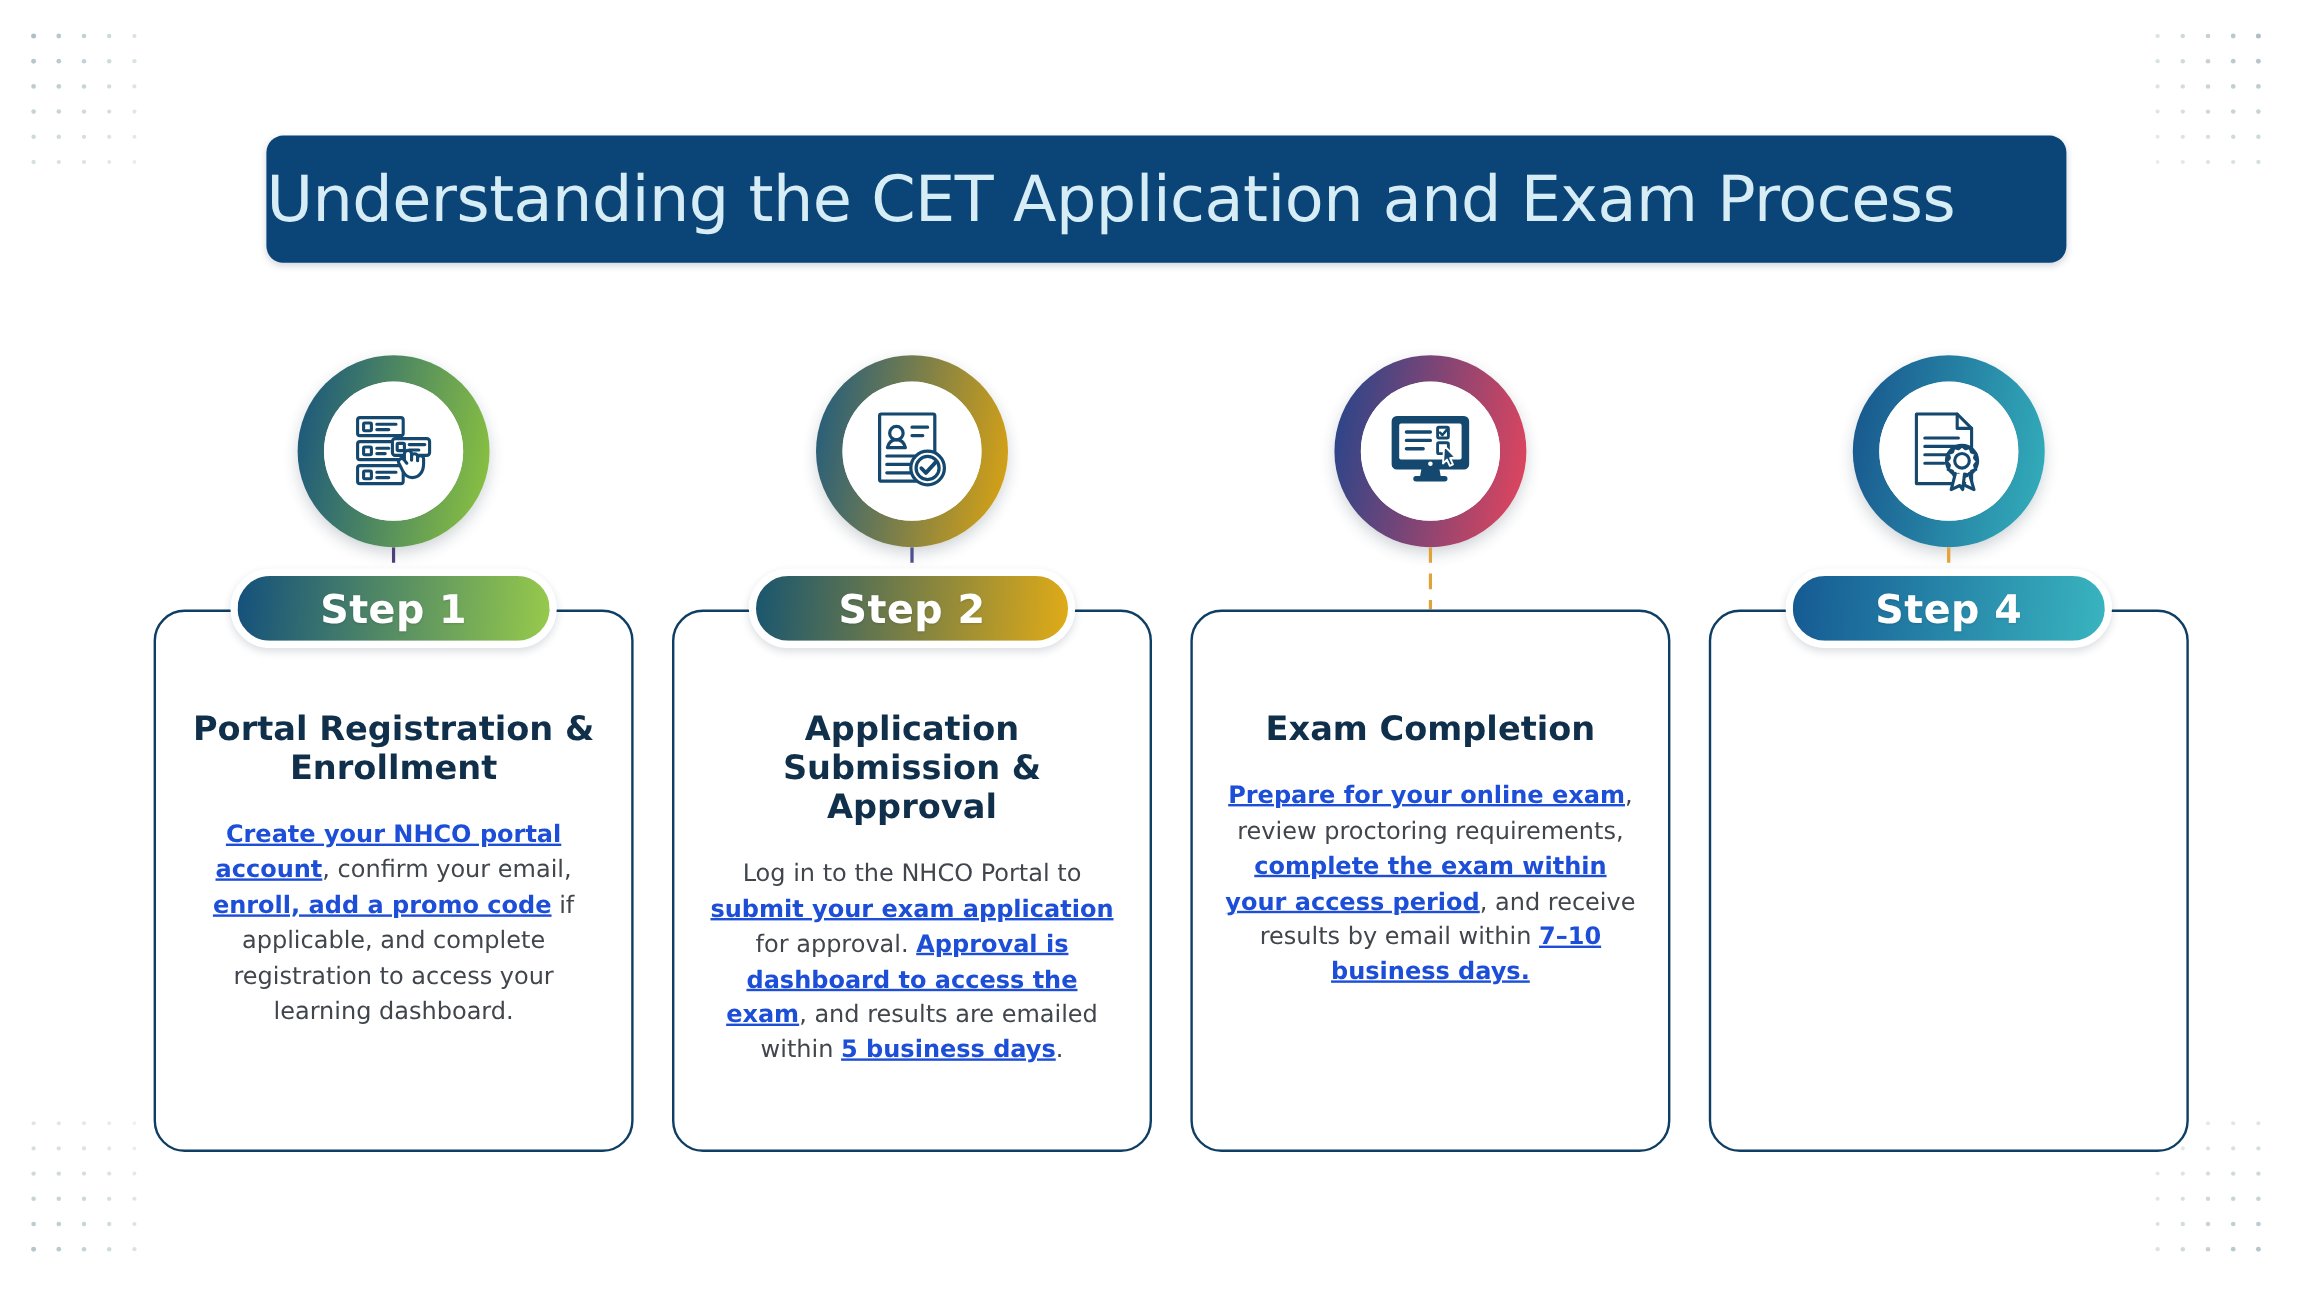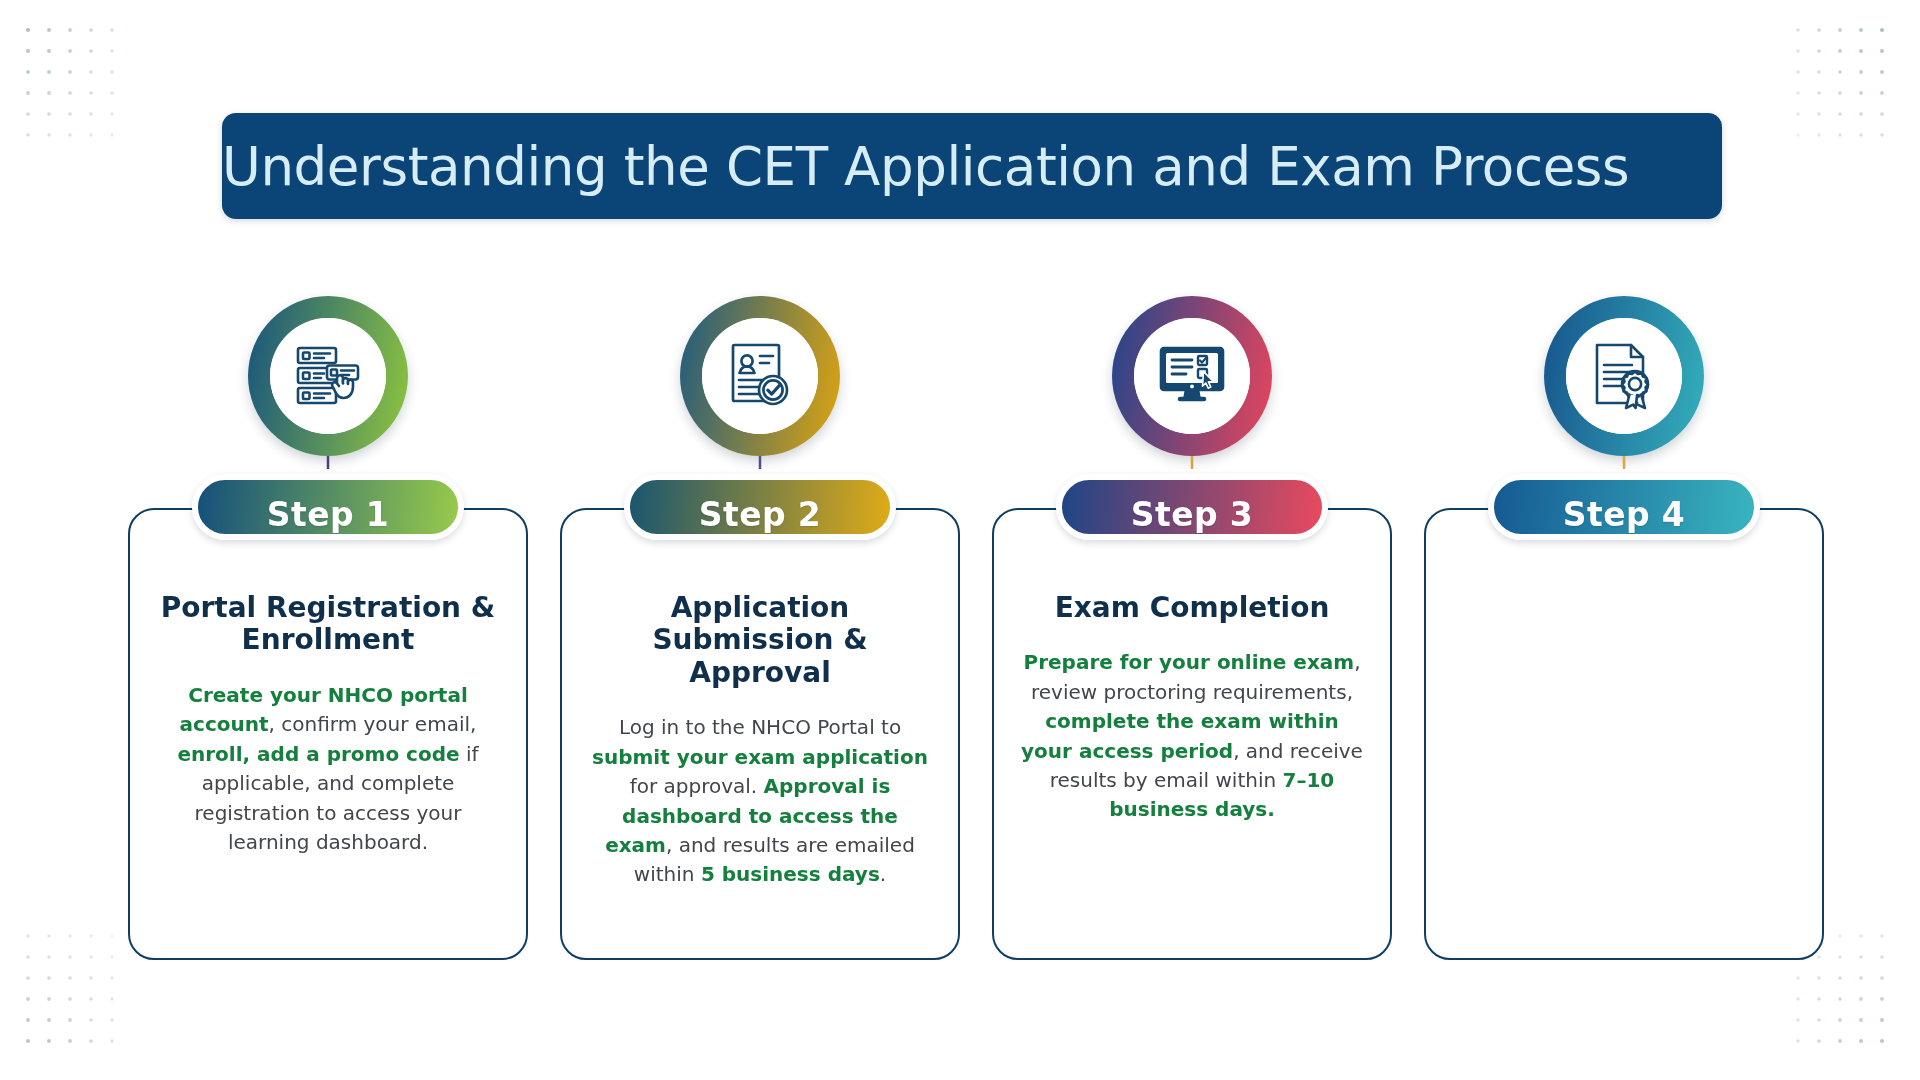--- a/index.html
+++ b/index.html
@@ -135,34 +135,34 @@
     font-size: 28px;
     font-weight: bold;
     line-height: 1.16;
     margin-bottom: 24px;
   }
   .card-text {
     color: #41464d;
     font-size: 20px;
     line-height: 1.47;
   }
-  .card-text b { color: #15803d; font-weight: bold; }
+  .card-text b { color: #1d4ed8; font-weight: bold; text-decoration: underline; }
 
   
   .pill {
     position: absolute;
     left: 50%;
     top: -36px;
     transform: translateX(-50%);
     width: 272px;
     height: 66px;
     border-radius: 33px;
     border: 6px solid #ffffff;
     display: flex;
-    align-items: flex-end;
+    align-items: center;
     justify-content: center;
     box-shadow: 0 3px 7px rgba(20,40,60,.16);
   }
   .pill-label {
     color: #ffffff;
     font-size: 33px;
     font-weight: bold;
     letter-spacing: .4px;
     text-shadow: 0 1px 2px rgba(0,0,0,.14);
   }
@@ -414,23 +414,20 @@
               <circle cx="36" cy="46.5" r="1.9" fill="#fff" stroke="none"></circle>
               <path d="M30 50l-1.5 8h15L42 50z" fill="#15486f" stroke="#15486f"></path>
               <path d="M24 59h24" stroke="#15486f" stroke-width="4.5"></path>
             </svg>
           </div>
         </div>
         <div class="connector"><svg width="3" height="52" viewBox="0 0 3 52">
             <line x1="1.5" y1="0" x2="1.5" y2="52" stroke="#e0a33a" stroke-width="3" stroke-dasharray="13 9"></line>
           </svg></div>
         <div class="card" style="border-color: rgb(14, 62, 99);">
-          <div class="pill" style="background: linear-gradient(95deg, rgb(31, 69, 134) 0%, rgb(233, 74, 94) 100%);">
-            <span class="pill-label">Step 3</span>
-          </div>
           <div class="card-body">
             <div class="card-title">Exam Completion</div>
             <div class="card-text"><b>Prepare for your online exam</b><span>, review proctoring requirements, </span><b>complete the exam within your access period</b><span>, and receive results by email within </span><b>7–10 business days.</b></div>
           </div>
         </div>
       </div>
       <div class="col col-3">
         <div class="medallion-wrap">
           <div class="ring" style="background:linear-gradient(100deg,#17548c 0%,#34b0bc 100%)"></div>
           <div class="ring-inner">

